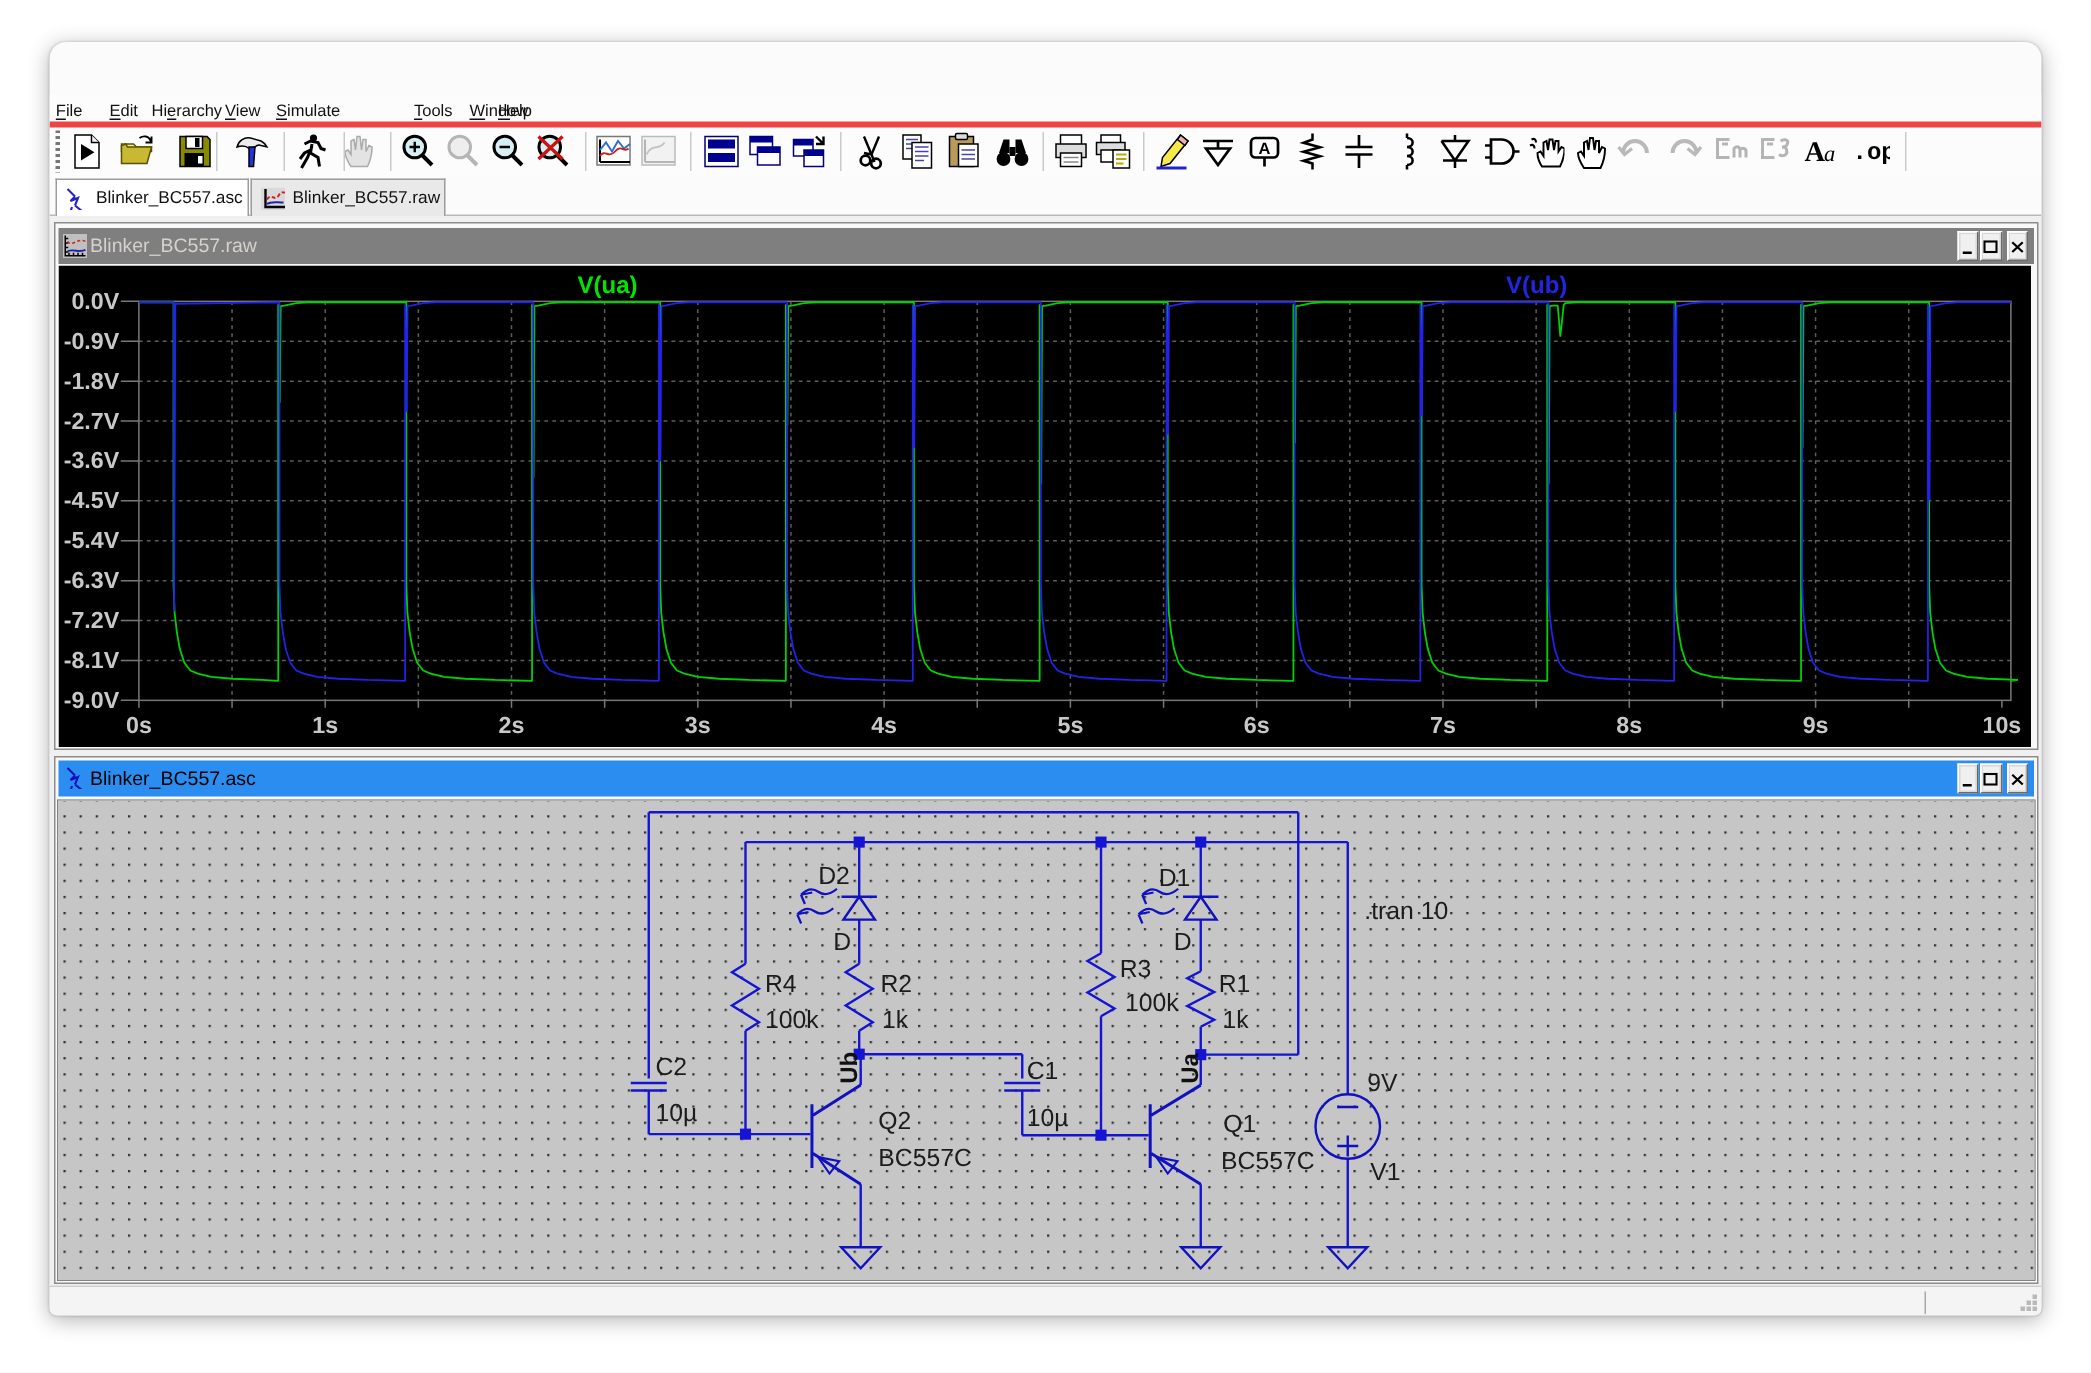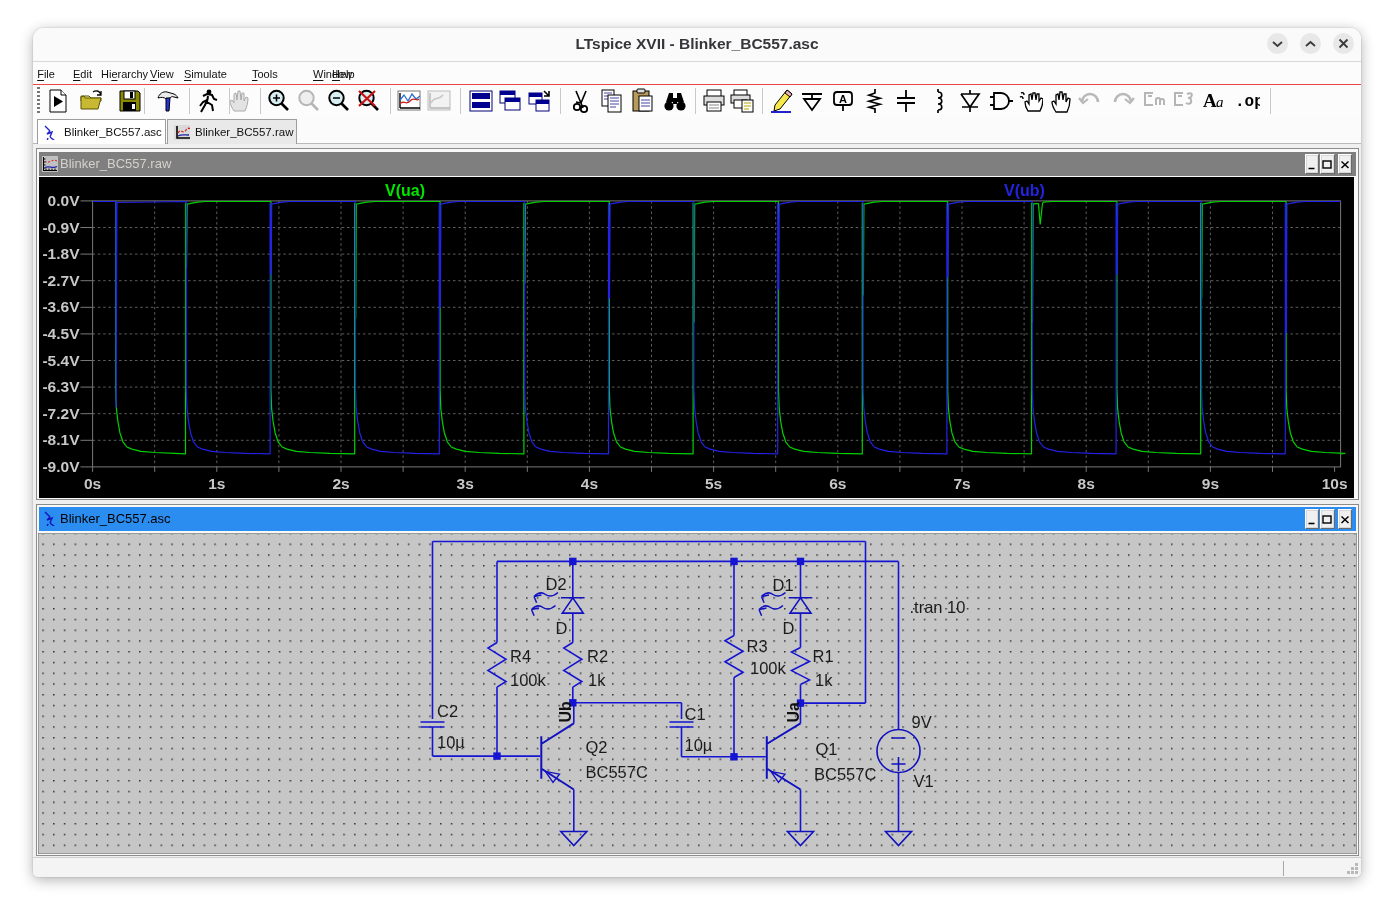--- a/index.html
+++ b/index.html
@@ -1,60 +1,42 @@
 <!DOCTYPE html>
 <html><head><meta charset="utf-8"><style>
 *{margin:0;padding:0;box-sizing:border-box}
 body{width:1394px;height:915px;background:#fff;font-family:"Liberation Sans",sans-serif;position:relative;overflow:hidden}
 #win{position:absolute;left:33px;top:28px;width:1328px;height:849px;background:#fbfbfb;
  border-radius:11px 11px 5px 5px;box-shadow:0 3px 14px rgba(0,0,0,.30),0 0 2px rgba(0,0,0,.2);overflow:hidden}
 #hdr{position:absolute;left:0;top:0;right:0;height:34px;background:#fafafa;border-bottom:1px solid #d8d8d8}
 #hdr .t{position:absolute;left:0;right:0;top:7px;text-align:center;font-size:15.5px;font-weight:bold;color:#36363a}
 .wbtn{position:absolute;top:5px;width:21px;height:21px;border-radius:50%;background:#e8e8e8}
 .wbtn svg{position:absolute;left:0;top:0}
-#menubar{position:absolute;left:0;top:35px;right:0;height:22px;background:#fcfcfc;border-bottom:1px solid #ef4444}
+#menubar{position:absolute;left:0;top:35px;right:0;height:22px;background:#fcfcfc;border-bottom:4px solid #ef4444}
 .mi{position:absolute;top:4.5px;font-size:11px;color:#111}
 .mi u{text-decoration-thickness:1px;text-underline-offset:2px}
 #toolbar{position:absolute;left:0;top:58px;right:0;height:32px;background:#fcfcfc}
 .ti{position:absolute;top:60px}
 #tabs{position:absolute;left:0;top:90px;right:0;height:26px;background:#fbfbfb;border-bottom:1px solid #b9b9b9}
 .tab{position:absolute;top:1px;height:25px;border:1px solid #9d9d9d;border-bottom:none;font-size:11.5px;color:#111}
 #mdi{position:absolute;left:0;top:116px;right:0;bottom:20px;background:#f0f0f0}
 .child{position:absolute;background:#f8f8f8;border:1px solid #8c8c8c}
 .ctitle{position:absolute;font-size:13px;height:24px;overflow:hidden}
 .mbt{position:absolute;top:2px;width:14.6px;height:20px;background:#f0f0f0;border:1px solid;border-color:#fff #6a6a6a #6a6a6a #fff;box-shadow:inset 0 0 0 1px #d7d7d7}
 .mbt svg{position:absolute;left:-1px;top:3px}
 #status{position:absolute;left:0;bottom:0;right:0;height:20px;background:#f4f4f4;border-top:1px solid #cfcfcf}
 </style></head><body>
 <div id="win">
-    <div id="hdr">
-      <div class="t">LTspice XVII - Blinker_BC557.asc</div>
-      <div class="wbtn" style="left:1234px">
-        <svg width="21" height="21" viewBox="0 0 21 21">
-          <path d="M6 9l4.5 4L15 9" fill="none" stroke="#3b3b3b" stroke-width="1.8"></path>
-        </svg>
-      </div>
-      <div class="wbtn" style="left:1267px">
-        <svg width="21" height="21" viewBox="0 0 21 21">
-          <path d="M6 13l4.5-4L15 13" fill="none" stroke="#3b3b3b" stroke-width="1.8"></path>
-        </svg>
-      </div>
-      <div class="wbtn" style="left:1300px">
-        <svg width="21" height="21" viewBox="0 0 21 21">
-          <path d="M6.5 6.5l8 8m0-8l-8 8" fill="none" stroke="#3b3b3b" stroke-width="1.8"></path>
-        </svg>
-      </div>
-    </div>
     <div id="menubar">
       <div class="mi" style="left:4.2px"><u>F</u>ile</div>
       <div class="mi" style="left:40px"><u>E</u>dit</div>
       <div class="mi" style="left:68.0px">Hi<u>e</u>rarchy</div>
       <div class="mi" style="left:117px"><u>V</u>iew</div>
       <div class="mi" style="left:151px"><u>S</u>imulate</div>
-      <div class="mi" style="left:219px"><u>T</u>ools</div>
+      <div class="mi" style="left:243px"><u>T</u>ools</div>
       <div class="mi" style="left:280px"><u>W</u>indow</div>
       <div class="mi" style="left:299px"><u>H</u>elp</div>
     </div>
     <div id="toolbar"></div>
     <svg class="ti" style="left:12.0px" width="26" height="26" viewBox="0 0 26 26">
       <path d="M5 2h11l5 5v17H5z" fill="#fff" stroke="#000"></path>
       <path d="M16 2v5h5" fill="#fff" stroke="#000"></path>
       <path d="M9 8l9 5.5L9 19z" fill="#000"></path>
     </svg>
     <svg class="ti" style="left:46.0px" width="26" height="26" viewBox="0 0 26 26">

